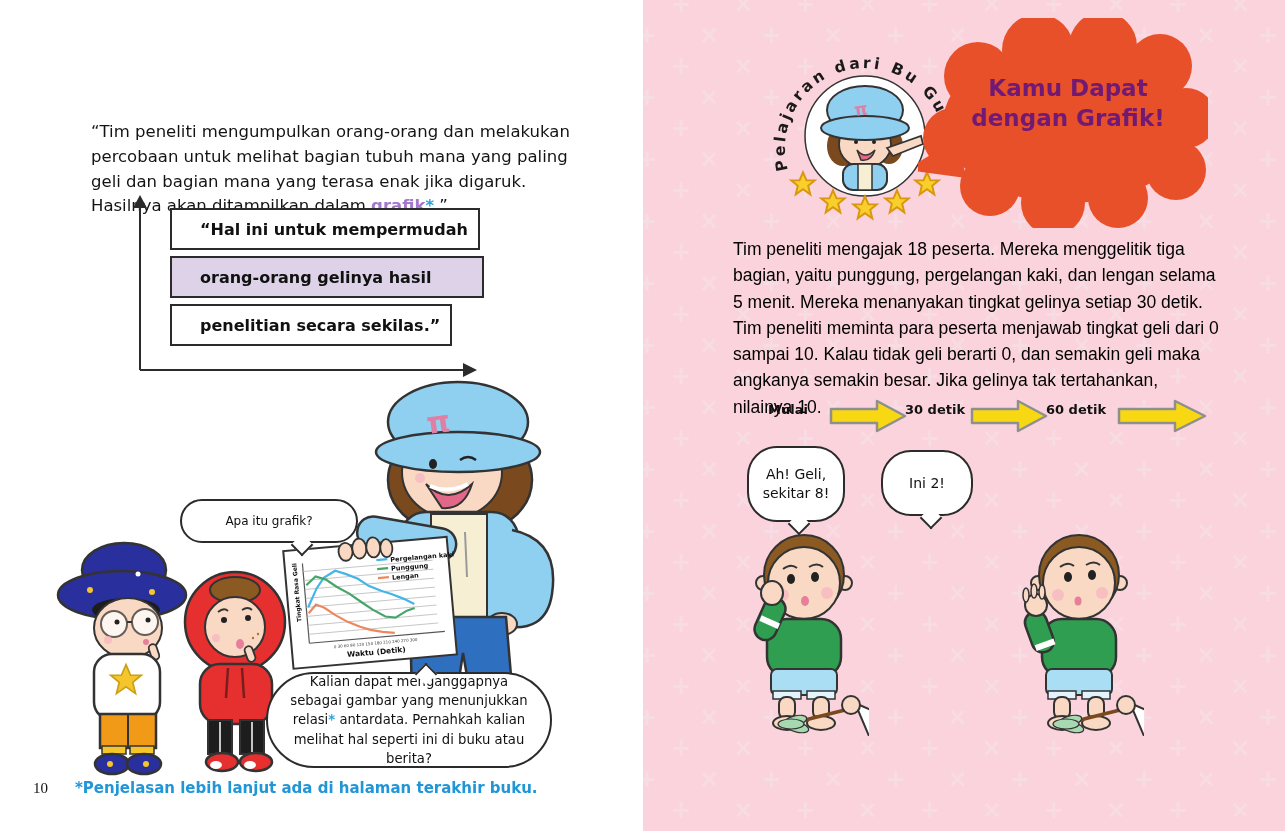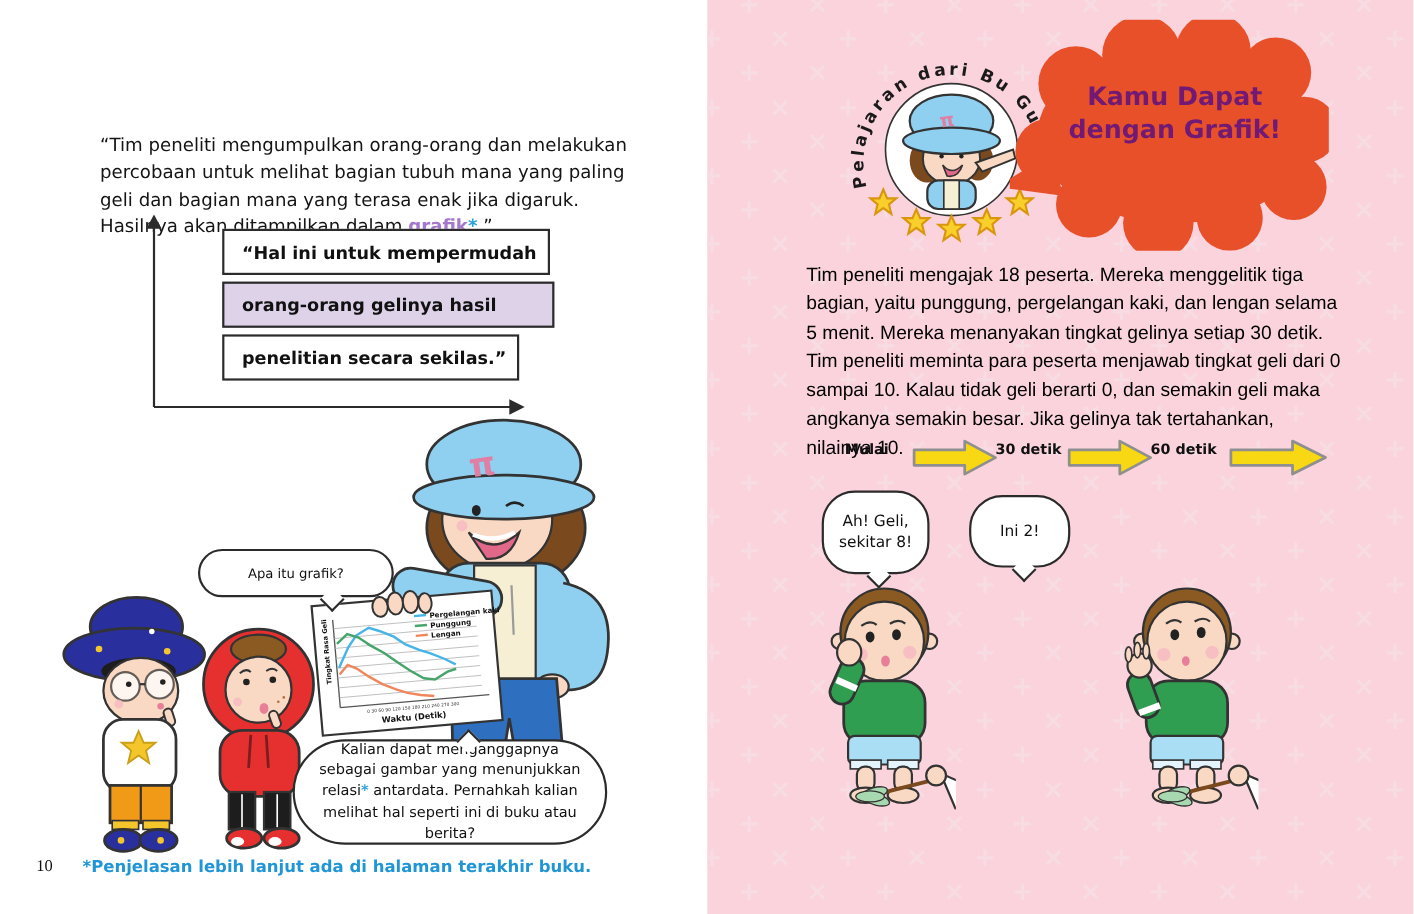--- a/index.html
+++ b/index.html
@@ -10,21 +10,21 @@
   .page-right{left:643px;width:642px;background:#fbd3dc;}
 
   
   .quote{position:absolute;left:75px;top:104px;width:500px;margin:16px;font-size:16.5px;
          line-height:1.5;color:#141414;font-weight:500;}
   .hl-purple{color:#a478cc;font-weight:bold;}
   .hl-blue{color:#2aa3dd;font-weight:bold;}
   .axis-fig{position:absolute;left:128px;top:192px;width:352px;height:186px;}
   .axis-svg{position:absolute;left:0;top:0;}
   .abox{position:absolute;left:42px;width:278px;height:38px;background:#fff;border:2px solid #2b2b2b;
-        display:flex;align-items:center;padding-left:16px;font-size:16px;font-weight:bold;color:#111;margin-left:32px;}
+        display:flex;align-items:center;padding-left:28px;font-size:16px;font-weight:bold;color:#111;}
   .abox.hl{background:#ddd2e8;width:282px;}
   .illus{position:absolute;}
   .bubble{position:absolute;background:#fff;border:2px solid #2b2b2b;color:#111;
           display:flex;align-items:center;justify-content:center;text-align:center;box-sizing:border-box;}
   .q-bubble{left:180px;top:499px;width:178px;height:44px;border-radius:22px;font-size:12px;}
   .a-bubble{left:266px;top:672px;width:286px;height:96px;border-radius:48px;font-size:13.2px;
             line-height:1.45;padding:8px 18px;}
   .tail-down{position:absolute;width:14px;height:14px;background:#fff;z-index:3;
              border-right:2px solid #2b2b2b;border-bottom:2px solid #2b2b2b;transform:rotate(45deg);}
   .tail-up{position:absolute;width:14px;height:14px;background:#fff;z-index:3;

